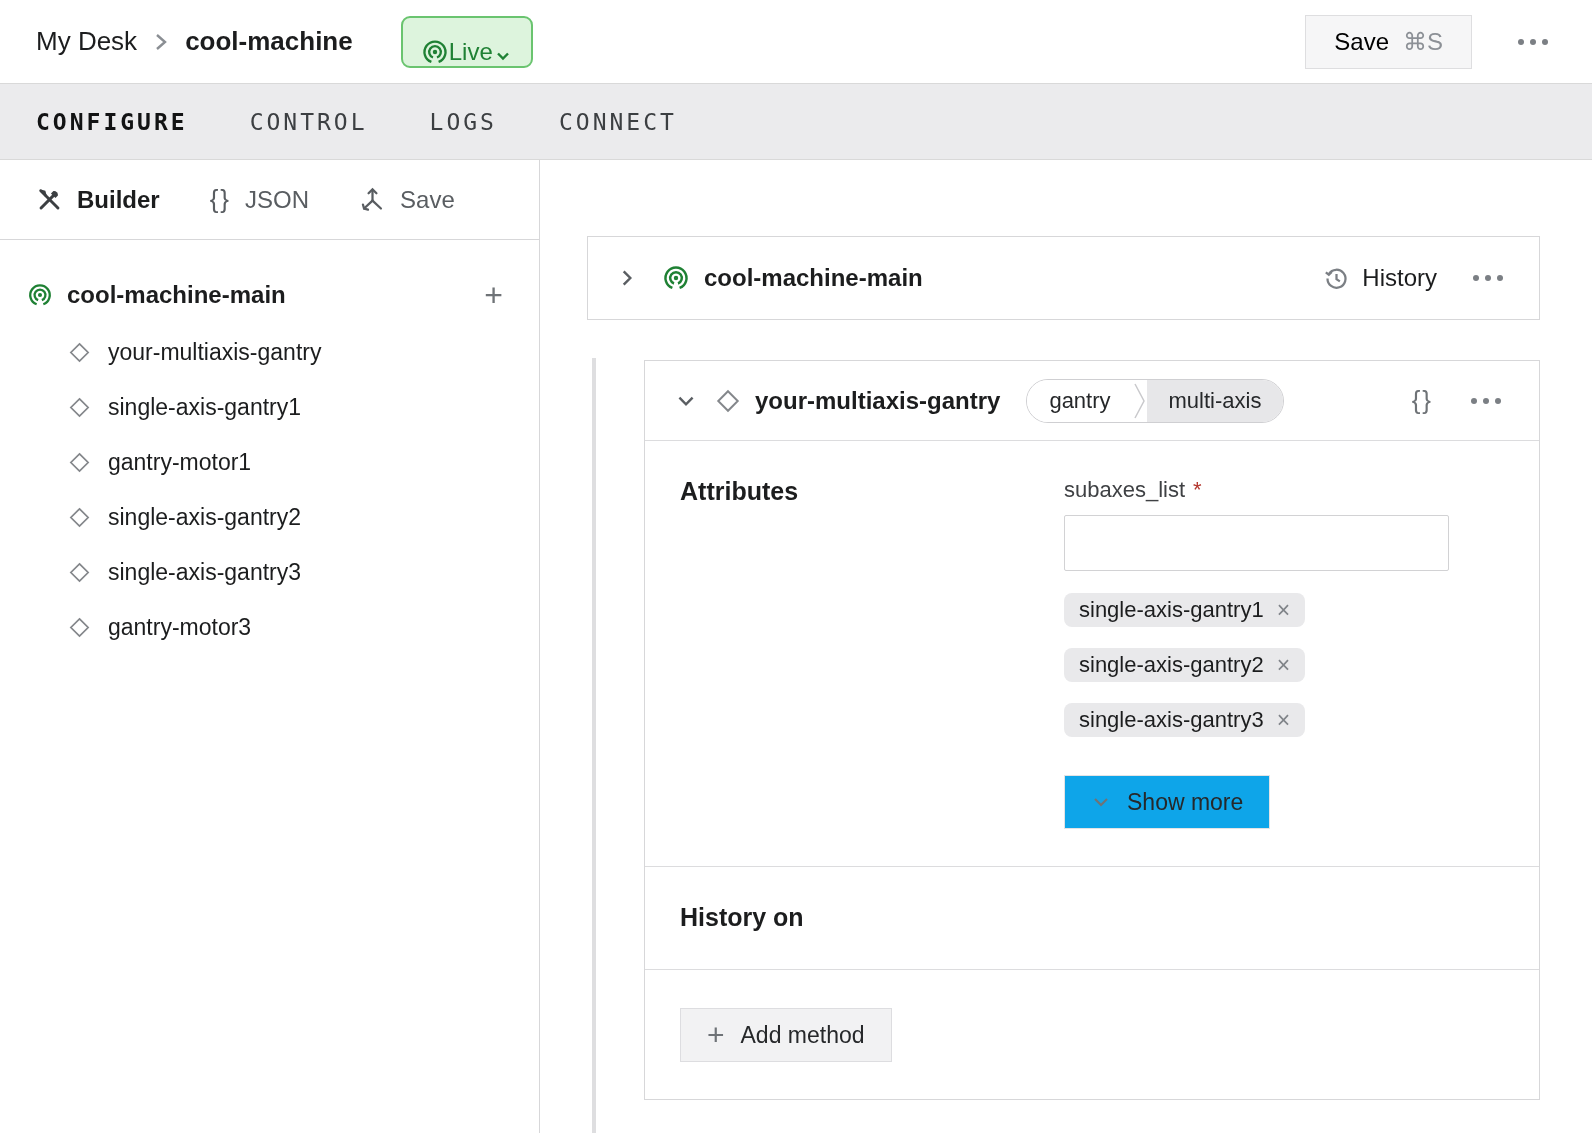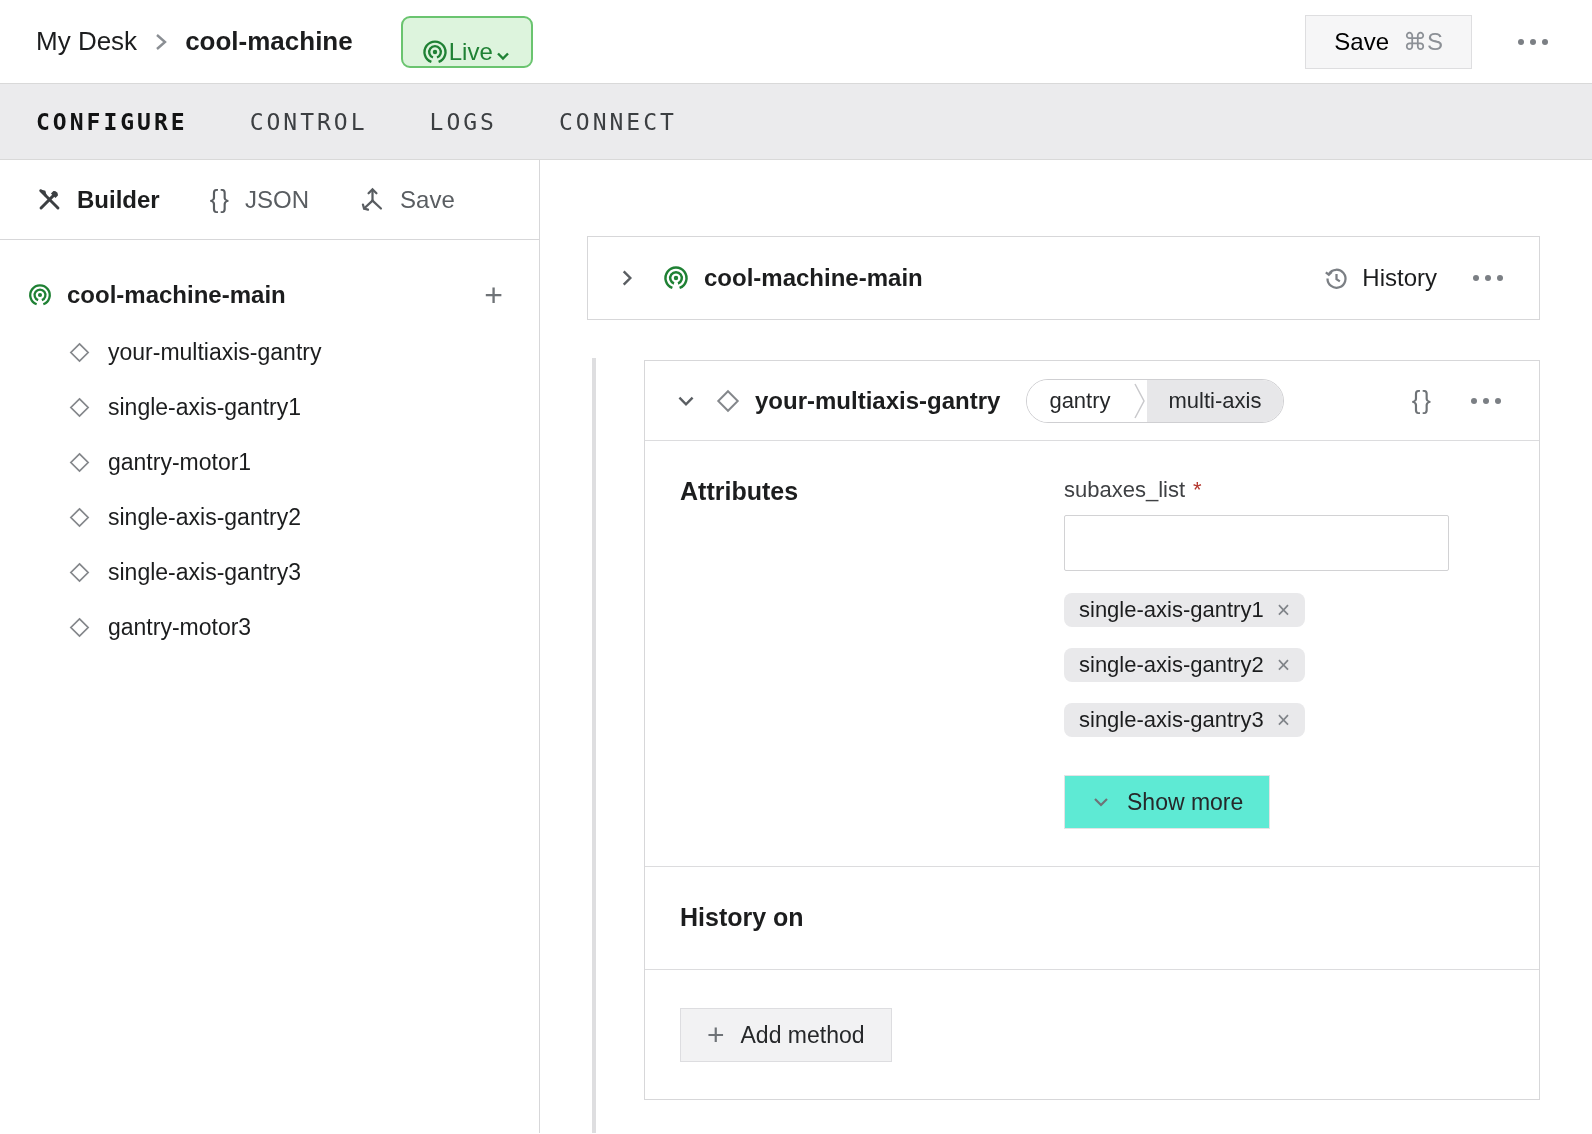--- a/index.html
+++ b/index.html
@@ -96,21 +96,21 @@
 
   .field-label{font-size:22px;color:#3f4144;margin-bottom:12px}
   .req{color:var(--required-red);margin-left:8px}
   .attr-input{width:100%;height:56px;border:1px solid #d2d2d4;border-radius:2px;
     background:#fff;font-size:22px;padding:0 14px;font-family:inherit}
   .chips{margin-top:22px;display:flex;flex-direction:column;gap:21px;align-items:flex-start}
   .chip{height:34px;display:inline-flex;align-items:center;gap:13px;padding:0 15px;
     background:var(--chip-bg);border-radius:8px;font-size:22px}
   .chip-x{color:#808489;font-size:23px;background:none;border:none;cursor:pointer;line-height:1}
   .show-more{margin-top:38px;height:54px;padding:0 26px;display:inline-flex;align-items:center;
-    gap:16px;background:#5eead4;border:1px solid #e3e3e5;font-size:23px;cursor:pointer;
+    gap:16px;background:#0ea5e9;border:1px solid #e3e3e5;font-size:23px;cursor:pointer;
     font-family:inherit;color:#26282a}
   .show-more .chev{color:#6f7377}
 
   .select{width:100%;height:56px;border:1px solid #d2d2d4;background:#fff;display:flex;
     align-items:center;padding:0 20px;cursor:pointer}
   .select-placeholder{color:#8b919e;font-size:23px}
   .select .chev{margin-left:auto;color:#6f7377}
 
   .add-method{height:54px;padding:0 26px;display:inline-flex;align-items:center;gap:16px;
     background:#f2f2f3;border:1px solid #dddde0;font-size:23px;cursor:pointer;

